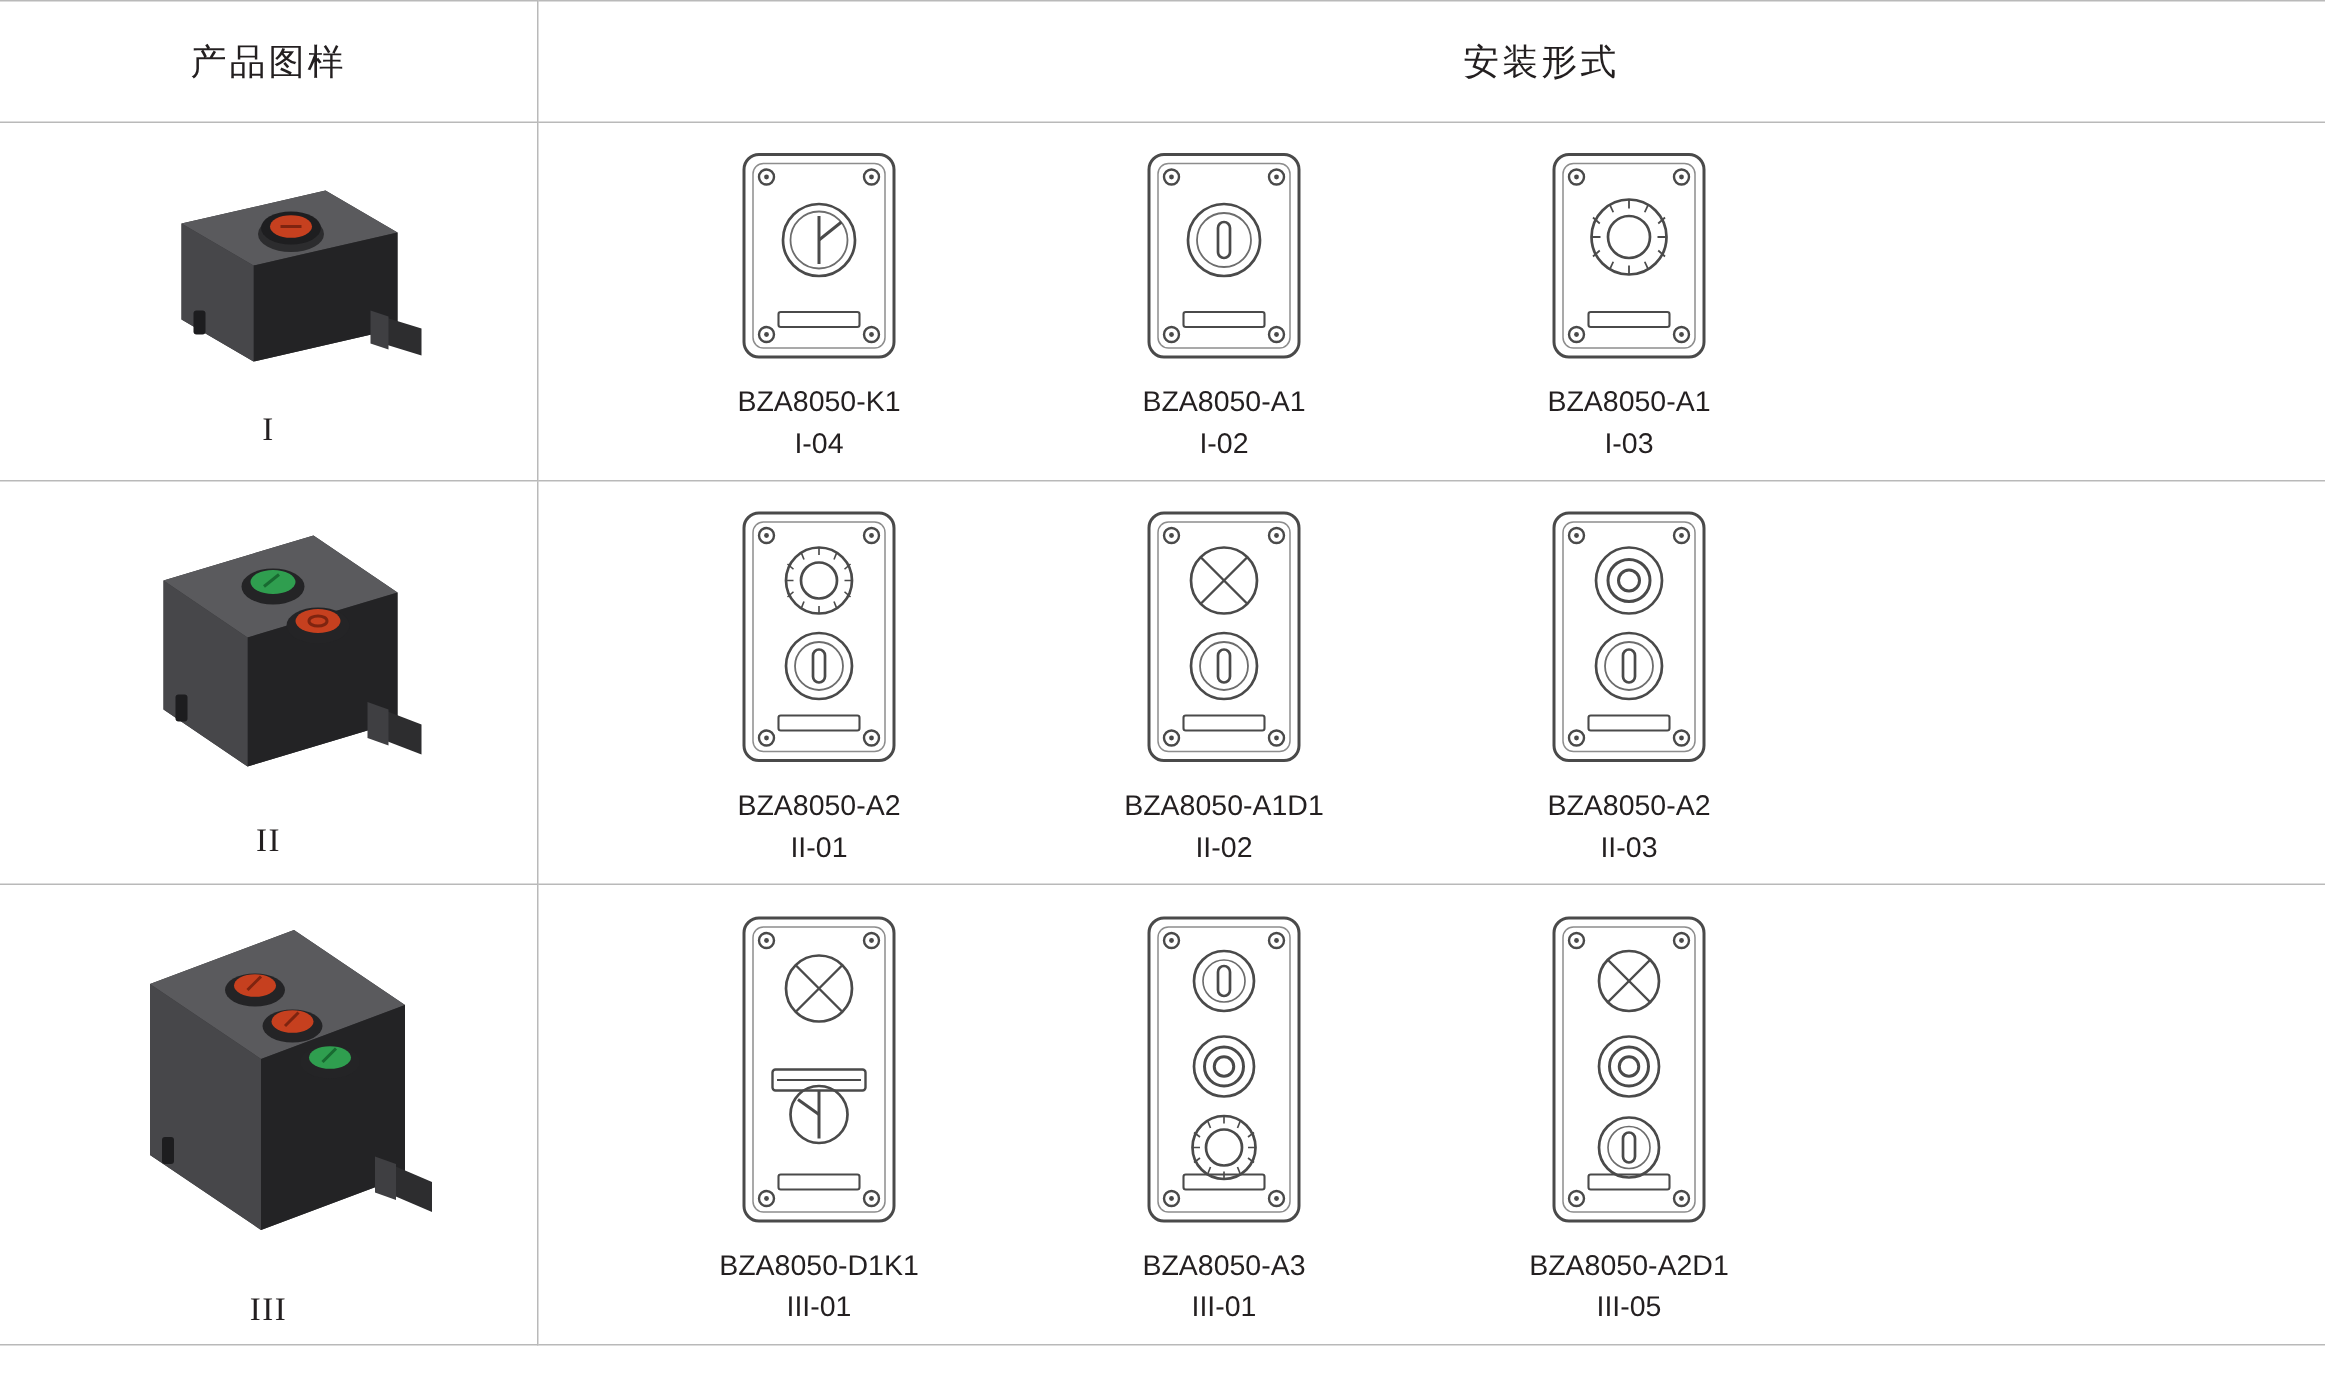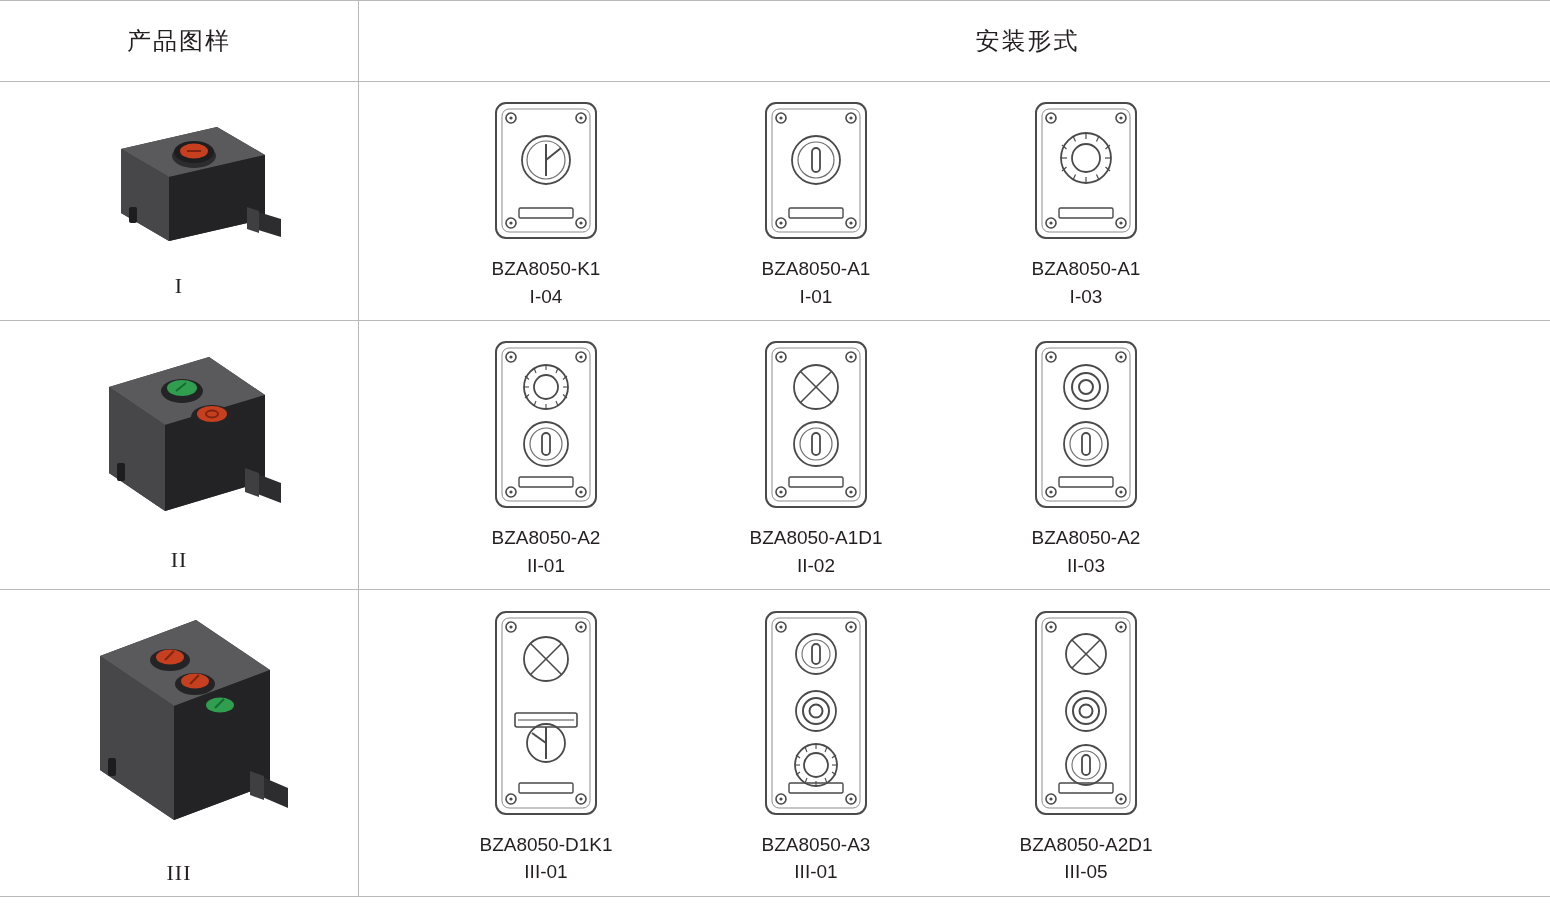--- a/index.html
+++ b/index.html
@@ -181,21 +181,21 @@
                   <circle cx="20" cy="125" r="1.6" fill="#4a4a4a"></circle>
               <circle cx="90" cy="125" r="5" fill="none" stroke="#4a4a4a" stroke-width="1.6"></circle>
                   <circle cx="90" cy="125" r="1.6" fill="#4a4a4a"></circle>
               <circle cx="55" cy="62" r="24" fill="none" stroke="#4a4a4a" stroke-width="1.8"></circle>
               <circle cx="55" cy="62" r="18" fill="none" stroke="#6d6d6d" stroke-width="1.2"></circle>
               <rect x="51" y="50" width="8" height="24" rx="4" fill="none" stroke="#4a4a4a" stroke-width="1.8"></rect>
               <rect x="28" y="110" width="54" height="10" rx="1.5" fill="none" stroke="#4a4a4a" stroke-width="1.4"></rect>
             </svg>
             <div class="cap">
               <span>BZA8050-A1</span>
-              <span class="sub">I-01</span>
+              <span class="sub">I-02</span>
             </div>
           </div>
 
           <div class="variant">
             <svg class="panel" width="110" height="145" viewBox="0 0 110 145">
               <rect x="5" y="5" width="100" height="135" rx="10" fill="#ffffff" stroke="#4a4a4a" stroke-width="2"></rect>
               <rect x="11" y="11" width="88" height="123" rx="7" fill="none" stroke="#8d8d8d" stroke-width="1"></rect>
               <circle cx="20" cy="20" r="5" fill="none" stroke="#4a4a4a" stroke-width="1.6"></circle>
                   <circle cx="20" cy="20" r="1.6" fill="#4a4a4a"></circle>
               <circle cx="90" cy="20" r="5" fill="none" stroke="#4a4a4a" stroke-width="1.6"></circle>

